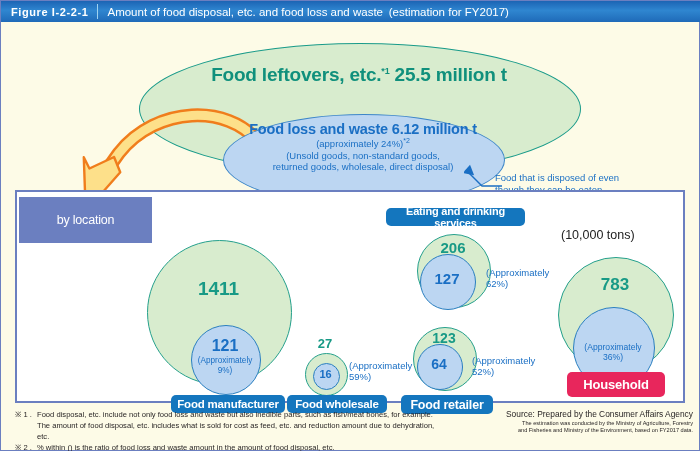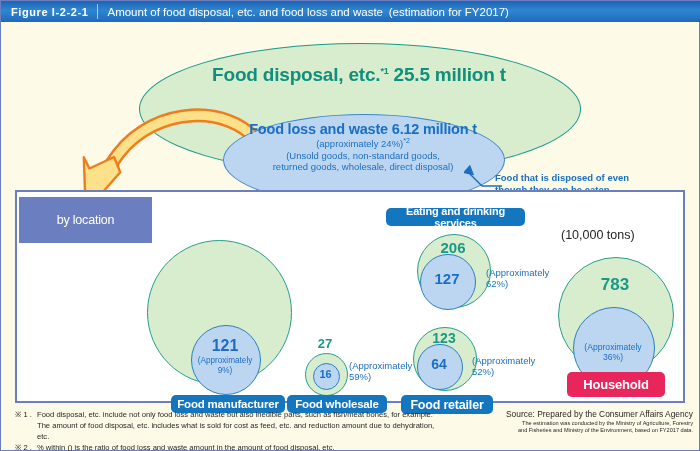--- a/index.html
+++ b/index.html
@@ -109,21 +109,20 @@
   }
 
   
   #annotation {
     position: absolute;
     left: 494px; top: 150px;
     color: #1a6fc4;
     font-size: 9.5px;
     line-height: 11.5px;
     width: 200px;
-    font-weight: bold;
   }
   #annotation-line {
     position: absolute;
     left: 463px; top: 126px;
     width: 40px; height: 40px;
   }
 
   
   #lower-panel {
     position: absolute;
@@ -238,21 +237,21 @@
   <div id="title-bar">
     <span id="fig-number">Figure I-2-2-1</span>
     <span id="title-divider"></span>
     <span id="fig-title">Amount of food disposal, etc. and food loss and waste (estimation for FY2017)</span>
   </div>
 
   <div id="canvas">
 
     <div id="green-ellipse"></div>
     <div id="green-label">
-      <span>Food disposal, etc.</span><span class="sup">*1</span>
+      <span>Food leftovers, etc.</span><span class="sup">*1</span>
       <span>25.5 million t</span>
     </div>
 
     <svg id="yellow-arrow" viewBox="0 0 190 130">
       <path d="M 178 44 C 150 8 78 8 40 56 L 30 70" fill="none" stroke="#f07d1c" stroke-width="14" stroke-linecap="butt"></path>
       <path d="M 178 44 C 150 8 78 8 40 56 L 30 70" fill="none" stroke="#fde08a" stroke-width="9" stroke-linecap="butt"></path>
       <polygon points="10,110 38,86 34,70 8,78 4,66 0,104" fill="#fde08a" stroke="#f07d1c" stroke-width="2.4" stroke-linejoin="round" transform="translate(4,-8) rotate(-8 18 90)"></polygon>
     </svg>
 
     <div id="blue-ellipse"></div>
@@ -278,20 +277,21 @@
 
     <div id="by-location-box">
       <div>
         <div>by location</div>
       </div>
     </div>
 
     <div id="unit-label">(10,000 tons)</div>
 
     <div class="bubble-outer" style="left:146px; top:218px; width:143px; height:143px;"></div>
+    <div class="outer-value" style="left:146px; top:256px; width:143px; font-size:19px;">1411</div>
     <div class="bubble-inner" style="left:190px; top:303px; width:68px; height:68px;"></div>
     <div class="inner-value" style="left:190px; top:315px; width:68px; font-size:16px;">121</div>
     <div class="inner-pct" style="left:182px; top:334px; width:84px; font-size:8.2px;">
       <div>(Approximately</div>
       <div>9%)</div>
     </div>
     <div class="chip chip-blue" style="left:170px; top:373px; width:114px; height:18px; font-size:11.5px;">Food manufacturer</div>
 
     <div class="bubble-outer" style="left:304px; top:331px; width:41px; height:41px;"></div>
     <div class="outer-value" style="left:295px; top:314px; width:58px; font-size:13px;">27</div>

